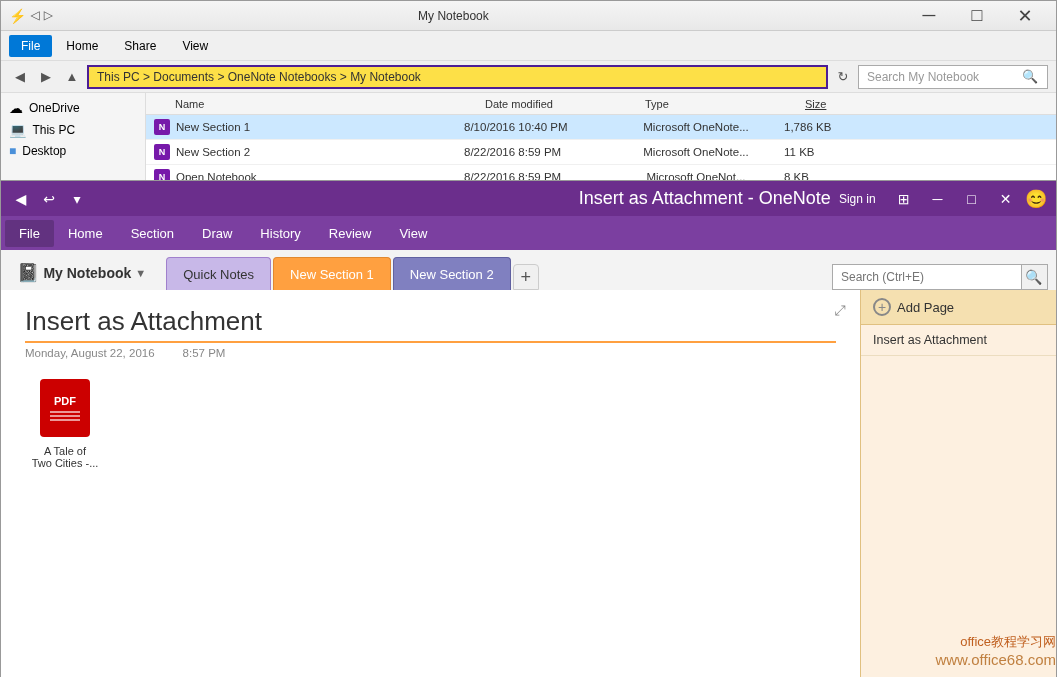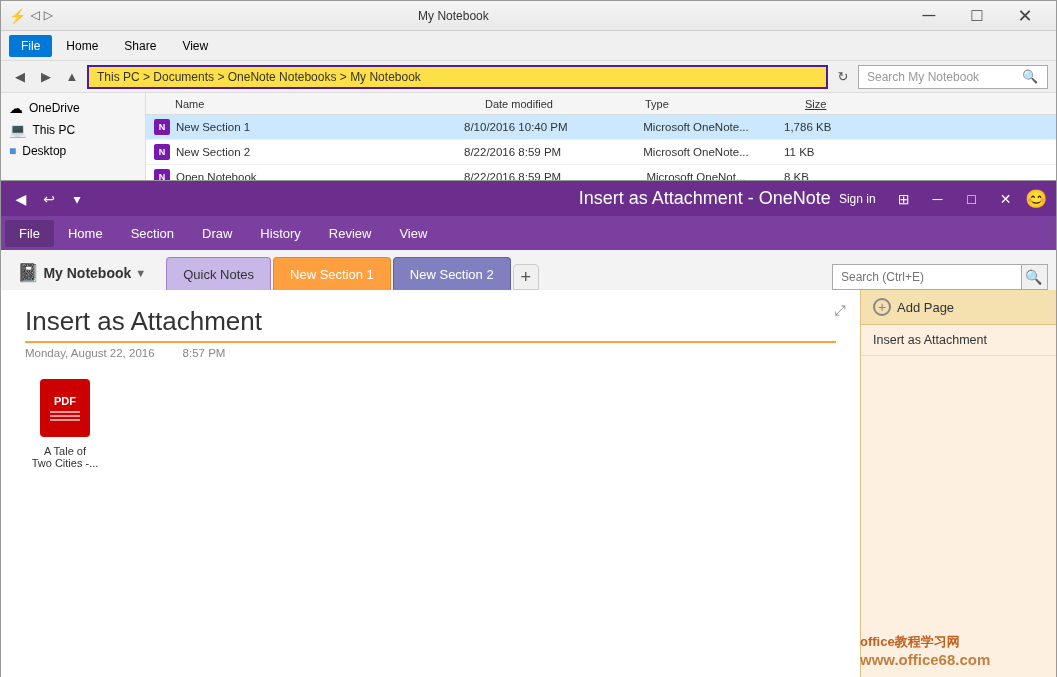--- a/index.html
+++ b/index.html
@@ -355,25 +355,25 @@
       cursor: pointer;
       border-bottom: 1px solid #ecddc0;
     }
 
     
     .watermark {
       position: absolute;
       bottom: 0;
       right: 0;
       width: 196px;
-      text-align: left;
+      text-align: right;
       padding: 8px 0;
       color: #c06020;
       font-size: 13px;
-      font-weight: 700;
+      font-weight: 400;
     }
     .watermark-sub { font-size: 15px; color: #c08040; }
   </style>
 </head>
 <body>
 
 <div class="explorer-window">
 
   <div class="explorer-titlebar">
     <div class="explorer-titlebar-icons">

